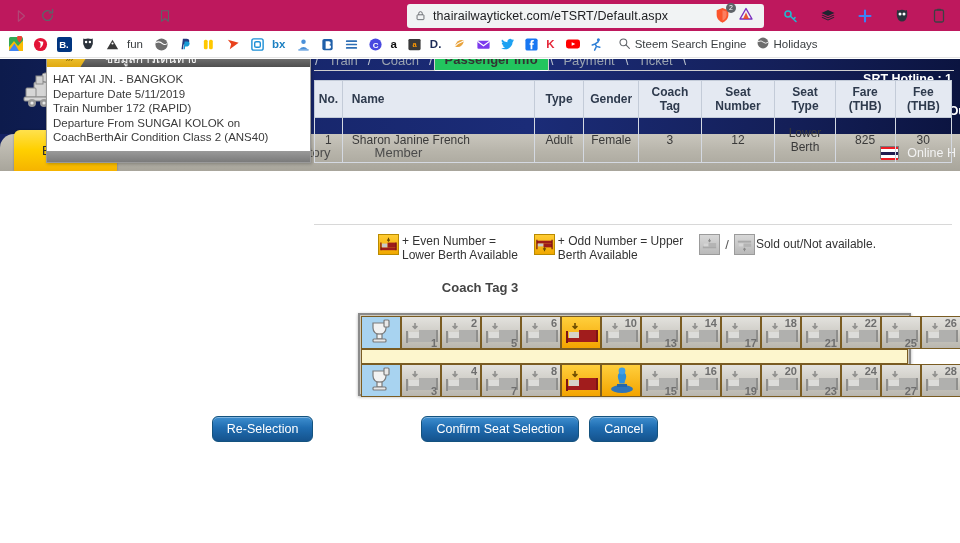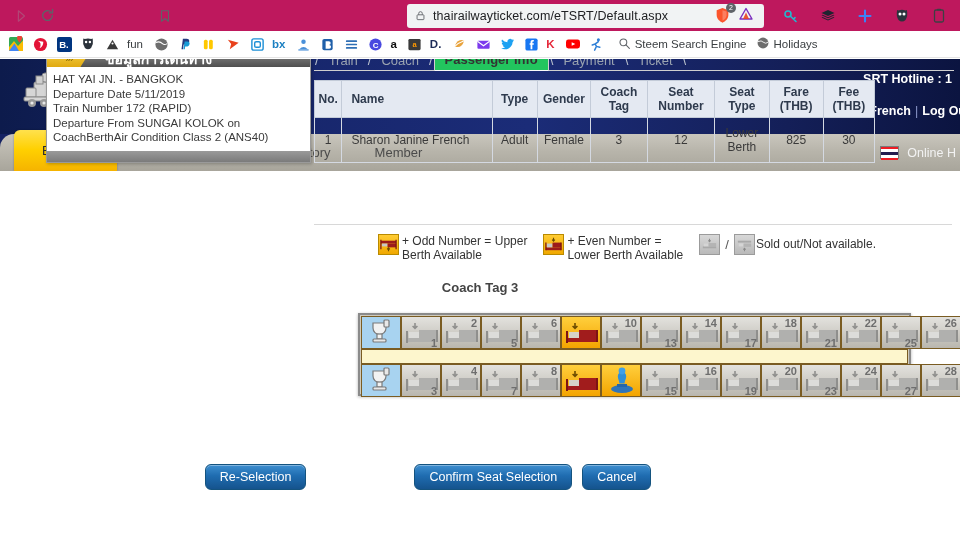--- a/index.html
+++ b/index.html
@@ -89,35 +89,35 @@
 
   
   #infopanel { position:absolute; left:46px; top:133px; width:265px;
                border:1px solid #9a9a9a; background:#fff; box-shadow:1px 1px 3px rgba(0,0,0,.25); }
   #infopanel-head { height:17px; display:flex; align-items:center;
       background:linear-gradient(180deg,#8e8e8e 0%,#6f6f6f 50%,#4f4f4f 100%); position:relative;}
   #infopanel-arrows { width:44px; height:17px;
       background:linear-gradient(180deg,#f6d34a,#e0a910); color:#8a6a00; font-size:10px;
       display:flex; align-items:center; justify-content:center; letter-spacing:-1px;
       clip-path:polygon(0 0,100% 0,76% 100%,0 100%); }
-  #infopanel-title { color:#fff; font-size:14px; padding-left:14px; font-weight:bold;}
+  #infopanel-title { color:#fff; font-size:12px; padding-left:14px; font-weight:normal;}
   #infopanel-body { padding:5px 6px 6px 6px; font-size:11.5px; color:#3a3a3a; line-height:14.5px; }
   #infopanel-foot { height:11px; background:linear-gradient(180deg,#9a9a9a,#7b7b7b); }
 
   
   #steps { position:absolute; left:314px; top:133px; width:640px; height:22px;
            border-bottom:1px solid #cfcfcf; display:flex; align-items:flex-end; }
   .step { position:relative; font-size:13px; color:#9aa3b0; padding:1px 9px 2px 9px; }
   .step.active { color:#333; font-weight:bold; background:#22c55e;
                  border:1px solid #cfcfcf; border-bottom:1px solid #fbfbfb;
                  border-radius:5px 5px 0 0; padding:2px 10px 3px 10px; margin-bottom:-1px; }
   .step-slash { color:#bcc3cf; font-size:13px; padding:0 1px; align-self:flex-end; margin-bottom:2px;}
 
   
-  #ptable { position:absolute; left:314px; top:164px; width:561px;
+  #ptable { position:absolute; left:314px; top:164px; width:638px;
             border-collapse:collapse; font-size:12px;border-radius:17px; }
   #ptable th { background:#e4e9f2; border:1px solid #c3cbd8; color:#2e3a4d;
                font-weight:bold; padding:4px 3px; line-height:14px; }
   #ptable td { border:1px solid #d4d9e2; color:#3a3a3a; padding:5px 4px; text-align:center;
                line-height:14px; }
   #ptable td.name { text-align:left; padding-left:9px; }
 
   #hr1 { position:absolute; left:314px; top:308px; width:638px; height:1px; background:#d8d8d8; }
 
   
@@ -142,22 +142,22 @@
            background:linear-gradient(180deg,#e3e2de 0%,#cfcdc7 50%,#b9b6ae 100%);
            overflow:hidden; flex:none; }
   .scell.toilet { background:#a8d3f0; border-color:#7a5c22; }
   .scell.sel { background:linear-gradient(180deg,#ffcf3d,#f3a400); }
   .scell.occ { background:linear-gradient(180deg,#ffcf3d,#f3a400); }
   .num-top { position:absolute; right:3px; top:0px; font-size:11px; color:#6e6e6e; font-weight:bold;}
   .num-bot { position:absolute; right:3px; bottom:-1px; font-size:11px; color:#6e6e6e; font-weight:bold;}
   #aisle { height:15px; background:#fdf6cd; border:1px solid #7a5c22; margin:0; }
 
   
-  #btnrow { position:absolute; left:8px; top:504px; width:840px; display:flex; justify-content:center;
-            align-items:center;margin-top:48px; }
+  #btnrow { position:absolute; left:15px; top:504px; width:840px; display:flex; justify-content:center;
+            align-items:center; }
   .btn { background:linear-gradient(180deg,#3e8fd0 0%,#1f6cb0 45%,#15538d 100%);
          color:#fff; font-size:12.5px; border:1px solid #14537f; border-radius:6px;
          padding:5px 14px; box-shadow:inset 0 1px 0 rgba(255,255,255,.35); white-space:nowrap; }
   .gap-a { width:108px; } .gap-b { width:10px; }
 </style>
 </head>
 <body>
 
 <div id="browser-chrome">
   <div id="toolbar-row">
@@ -516,45 +516,45 @@
         </tr>
       </tbody>
     </table>
 
     <div id="hr1" style="top:53px;"></div>
 
     <div id="legend" style="top:63px;">
       <div class="lg-group">
         <span class="berth-ico avail">
           <svg width="19" height="19" viewBox="0 0 20 20">
+              <path d="M2 13 h16 v3 h-16Z" fill="#9c1b1b"></path>
+              <path d="M3 9 h6 v4 h-6Z" fill="#c8c8c8"></path>
+              <path d="M9 8 h9 v5 h-9Z" fill="#9c1b1b"></path>
+              <path d="M2 8 v8 M18 8 v8" stroke="#7a1414" stroke-width="1.3"></path>
+              <path d="M10 3 L10 6 M8.6 4.8 L10 6.4 L11.4 4.8" stroke="#6b4b00" stroke-width="1.2" fill="none"></path>
+            </svg>
+        </span>
+        <span class="lg-txt">
+          <span>+ Even Number =</span><br>
+          <span>Lower Berth Available</span>
+        </span>
+      </div>
+      <div class="lg-group">
+        <span class="berth-ico avail">
+          <svg width="19" height="19" viewBox="0 0 20 20">
               <path d="M2 6 h16 v3 h-16Z" fill="#9c1b1b"></path>
               <path d="M3 9 h6 v3 h-6Z" fill="#c8c8c8"></path>
               <path d="M9 9 h9 v4 h-9Z" fill="#9c1b1b"></path>
               <path d="M2 5 v10 M18 5 v10" stroke="#7a1414" stroke-width="1.3"></path>
               <path d="M10 17 L10 14 M8.6 15.2 L10 13.6 L11.4 15.2" stroke="#6b4b00" stroke-width="1.2" fill="none"></path>
             </svg>
         </span>
         <span class="lg-txt">
           <span>+ Odd Number = Upper</span><br>
           <span>Berth Available</span>
-        </span>
-      </div>
-      <div class="lg-group">
-        <span class="berth-ico avail">
-          <svg width="19" height="19" viewBox="0 0 20 20">
-              <path d="M2 13 h16 v3 h-16Z" fill="#9c1b1b"></path>
-              <path d="M3 9 h6 v4 h-6Z" fill="#c8c8c8"></path>
-              <path d="M9 8 h9 v5 h-9Z" fill="#9c1b1b"></path>
-              <path d="M2 8 v8 M18 8 v8" stroke="#7a1414" stroke-width="1.3"></path>
-              <path d="M10 3 L10 6 M8.6 4.8 L10 6.4 L11.4 4.8" stroke="#6b4b00" stroke-width="1.2" fill="none"></path>
-            </svg>
-        </span>
-        <span class="lg-txt">
-          <span>+ Even Number =</span><br>
-          <span>Lower Berth Available</span>
         </span>
       </div>
       <div class="lg-group">
         <span class="berth-ico sold">
           <svg width="19" height="19" viewBox="0 0 20 20">
               <path d="M3 12 h14 v2 h-14Z" fill="#a9a9a9"></path>
               <path d="M4 9 h5 v3 h-5Z" fill="#d5d5d5"></path>
               <path d="M9 8.5 h8 v3.5 h-8Z" fill="#b4b4b4"></path>
               <path d="M10 4 L10 7 M8.8 5.6 L10 7 L11.2 5.6" stroke="#8a8a8a" stroke-width="1.1" fill="none"></path>
             </svg>

